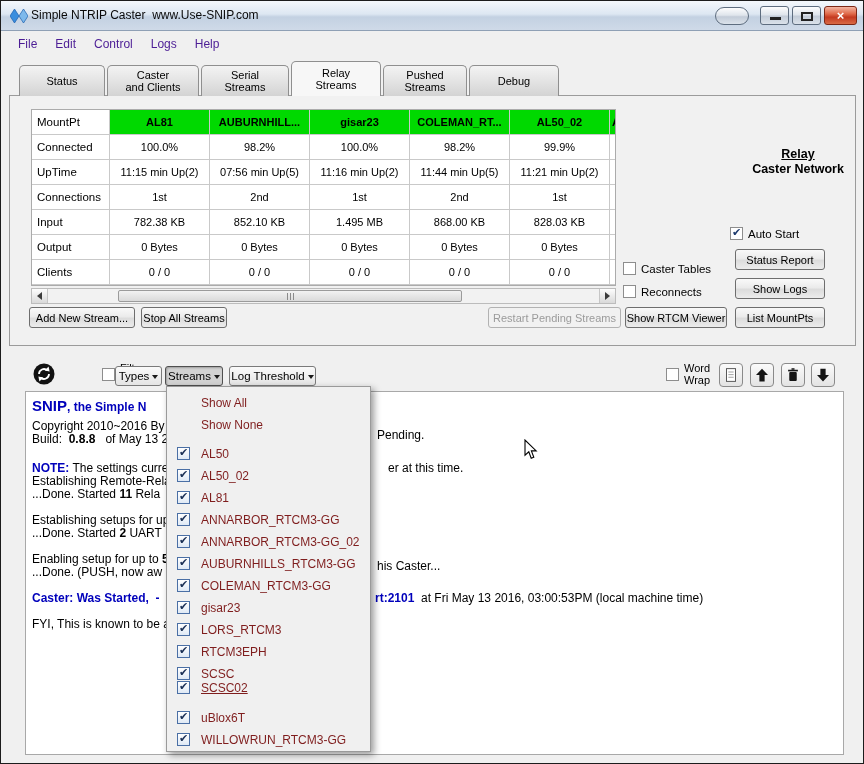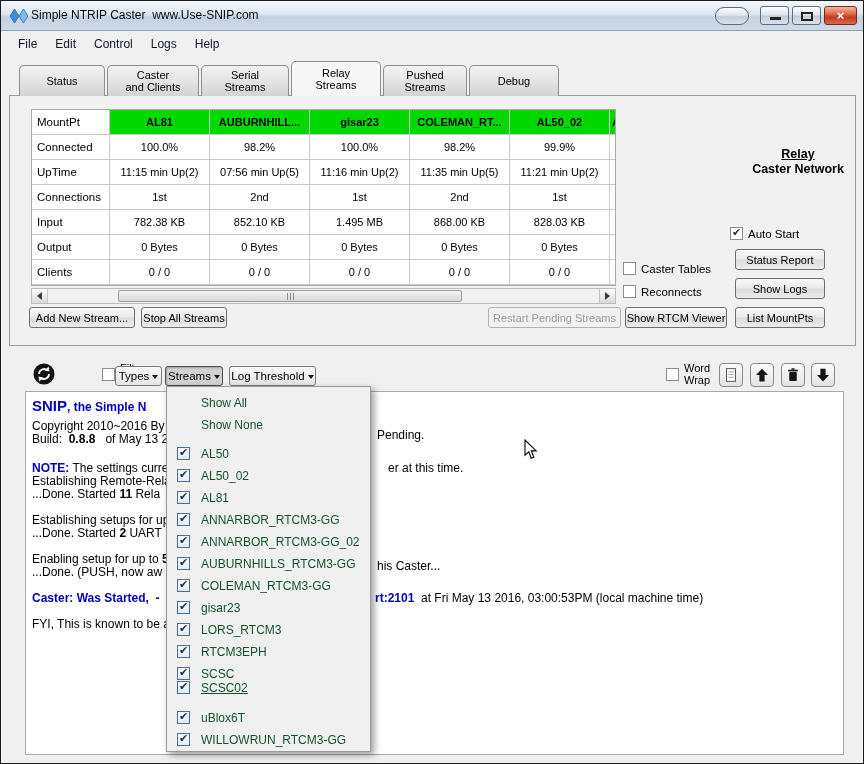--- a/index.html
+++ b/index.html
@@ -19,21 +19,21 @@
     background:linear-gradient(#fdfdfd,#dfe5ec 45%,#c3ccd8 55%,#dbe2ea); }
   .wbtn.pill { width:34px; height:18px; border-radius:9px; margin-right:8px; margin-top:1px; }
   .wbtn.min,.wbtn.max { width:29px; }
   .wbtn.close { width:33px; background:linear-gradient(#f2b5a2,#e06a4a 40%,#c43a20 60%,#d96a45); border-color:#7c2715; }
   .g-min { position:absolute; left:9px; bottom:4px; width:11px; height:3px; background:#222; }
   .g-max { position:absolute; left:8px; top:5px; width:12px; height:9px; border:2px solid #222; }
   .g-x { display:block; text-align:center; line-height:17px; font-size:13px; font-weight:bold; color:#fff; }
 
   
   .menubar { position:absolute; left:0; top:31px; right:0; height:24px; display:flex; align-items:center; padding-left:8px; }
-  .mitem { font-size:12px; padding:3px 9px; color:#0f172a; }
+  .mitem { font-size:12px; padding:3px 9px; color:#4c1d95; }
 
   
   .tabs { position:absolute; left:18px; top:60px; height:35px; display:flex; align-items:flex-end; gap:2px; z-index:5; }
   .tab { height:31px; border:1px solid #8f8f8f; border-bottom:none; border-radius:5px 5px 0 0;
     background:linear-gradient(#f3f3f3,#e2e2e2 55%,#d3d3d3); font-size:11px; line-height:12px;
     display:flex; align-items:center; justify-content:center; text-align:center; white-space:pre-line; padding:0 4px; color:#000; }
   .tab.active { height:35px; background:#f7f7f7; }
   .t0{width:86px}.t1{width:92px}.t2{width:88px}.t3{width:90px}.t4{width:84px}.t5{width:90px}
 
   .pane { position:absolute; left:8px; top:94px; width:847px; height:251px; border:1px solid #9b9b9b; background:#f1f1f1; z-index:1; }
@@ -81,21 +81,21 @@
   .twolabel { font-size:11px; line-height:12px; white-space:pre-line; }
 
   
   .logarea { position:absolute; left:24px; top:390px; width:819px; height:364px; background:#fff; border:1px solid #a8a8a8; z-index:1; overflow:hidden; }
   .lg { position:absolute; font-size:12px; white-space:pre; color:#000; }
   .b { font-weight:bold; } .bl { color:#0000bb; font-weight:bold; } .big { font-size:15px; }
 
   
   .menu { position:absolute; left:165px; top:385px; width:205px; height:366px; background:#f0f0f0;
     border:1px solid #9a9a9a; box-shadow:3px 3px 7px rgba(0,0,0,.4); z-index:10; }
-  .mi { position:absolute; left:1px; right:1px; height:22px; display:flex; align-items:center; font-size:12px; padding-left:33px; color:#14532d; }
+  .mi { position:absolute; left:1px; right:1px; height:22px; display:flex; align-items:center; font-size:12px; padding-left:33px; color:#7f1d1d; }
   .mcb { position:absolute; left:9px; top:4px; width:13px; height:13px; border:1px solid #4a6fa5;
     background:linear-gradient(#ffffff,#dfe9f5); }
   .mcb::after { content:"✔"; position:absolute; left:1px; top:-2px; font-size:11px; font-weight:bold; color:#1a2f55; }
 
   .cursor { position:absolute; left:523px; top:438px; z-index:20; }
 </style>
 </head>
 <body>
 
 <div id="win">
@@ -159,21 +159,21 @@
     <div class="tc">98.2%</div>
     <div class="tc">100.0%</div>
     <div class="tc">98.2%</div>
     <div class="tc">99.9%</div>
     <div class="tc"></div>
 
     <div class="tc lab">UpTime</div>
     <div class="tc">11:15 min Up(2)</div>
     <div class="tc">07:56 min Up(5)</div>
     <div class="tc">11:16 min Up(2)</div>
-    <div class="tc">11:35 min Up(5)</div>
+    <div class="tc">11:44 min Up(5)</div>
     <div class="tc">11:21 min Up(2)</div>
     <div class="tc"></div>
 
     <div class="tc lab">Connections</div>
     <div class="tc">1st</div>
     <div class="tc">2nd</div>
     <div class="tc">1st</div>
     <div class="tc">2nd</div>
     <div class="tc">1st</div>
     <div class="tc"></div>

